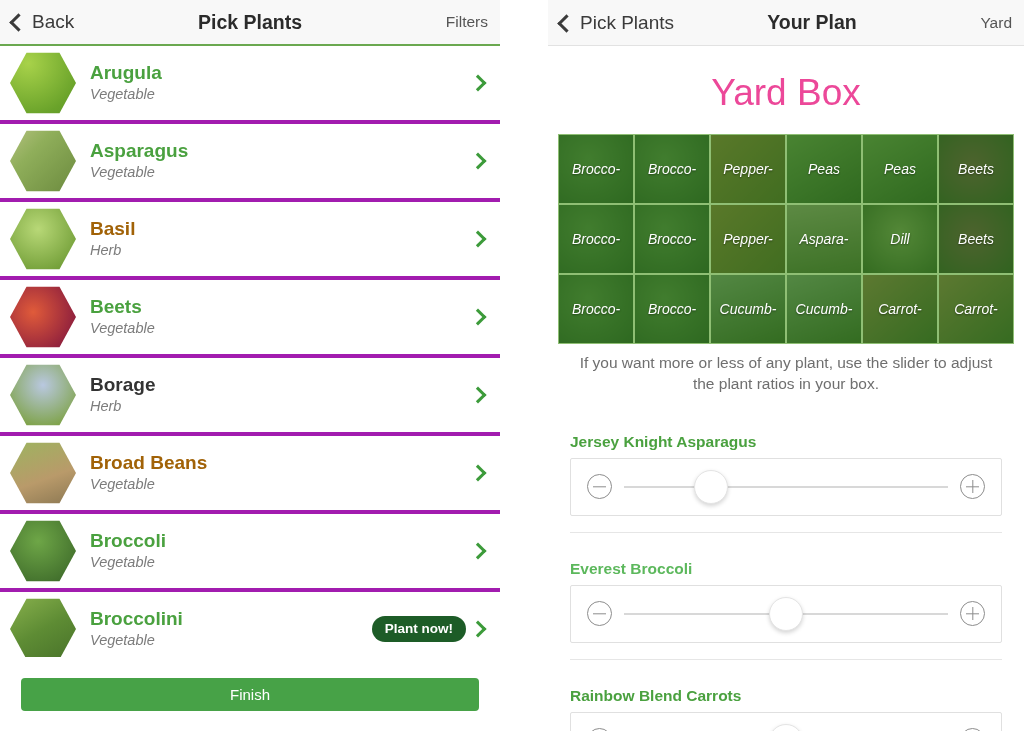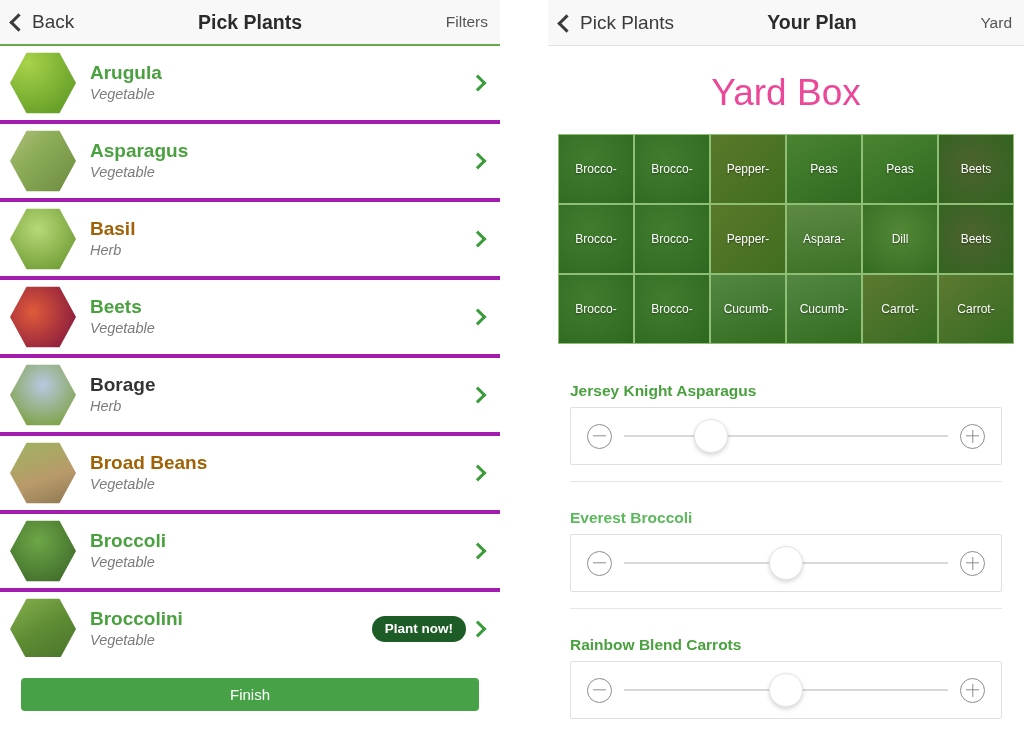--- a/index.html
+++ b/index.html
@@ -155,23 +155,24 @@
   .cell {
     position: relative;
     display: flex; align-items: center; justify-content: center;
     overflow: hidden;
     cursor: pointer;
   }
   .cell .veil { position: absolute; inset: 0; background: rgba(30,95,25,0.62); }
   .cell .lbl {
     position: relative;
     color: #ffffff;
-    font-size: 12px;
+    font-size: 14px;
     text-shadow: 0 1px 2px rgba(0,0,0,0.45);
     white-space: nowrap;
+    font-style: italic;
   }
   .hint {
     text-align: center;
     color: #6f6f6f;
     font-size: 15.5px;
     line-height: 1.35;
     padding: 9px 22px 0;
   }
   .slider-section { padding: 0 22px; margin-top: 38px; }
   .slider-block { padding-bottom: 16px; }
@@ -408,20 +409,21 @@
         <div class="cell" style="background: linear-gradient(140deg, rgb(194, 163, 90), rgb(92, 127, 48));">
           <div class="veil"></div>
           <span class="lbl">Carrot-</span>
         </div>
         <div class="cell" style="background: linear-gradient(140deg, rgb(194, 163, 90), rgb(92, 127, 48));">
           <div class="veil"></div>
           <span class="lbl">Carrot-</span>
         </div>
       </div>
 
+    <div class="hint">If you want more or less of any plant, use the slider to adjust the plant ratios in your box.</div>
 
     <div class="slider-section" id="slider-section">
         <div class="slider-block">
           <div class="slider-label">Jersey Knight Asparagus</div>
           <div class="slider-box">
             <div class="circ-btn"></div>
             <div class="track-wrap">
               <div class="track"></div>
               <div class="thumb" style="left: 27%;"></div>
             </div>

